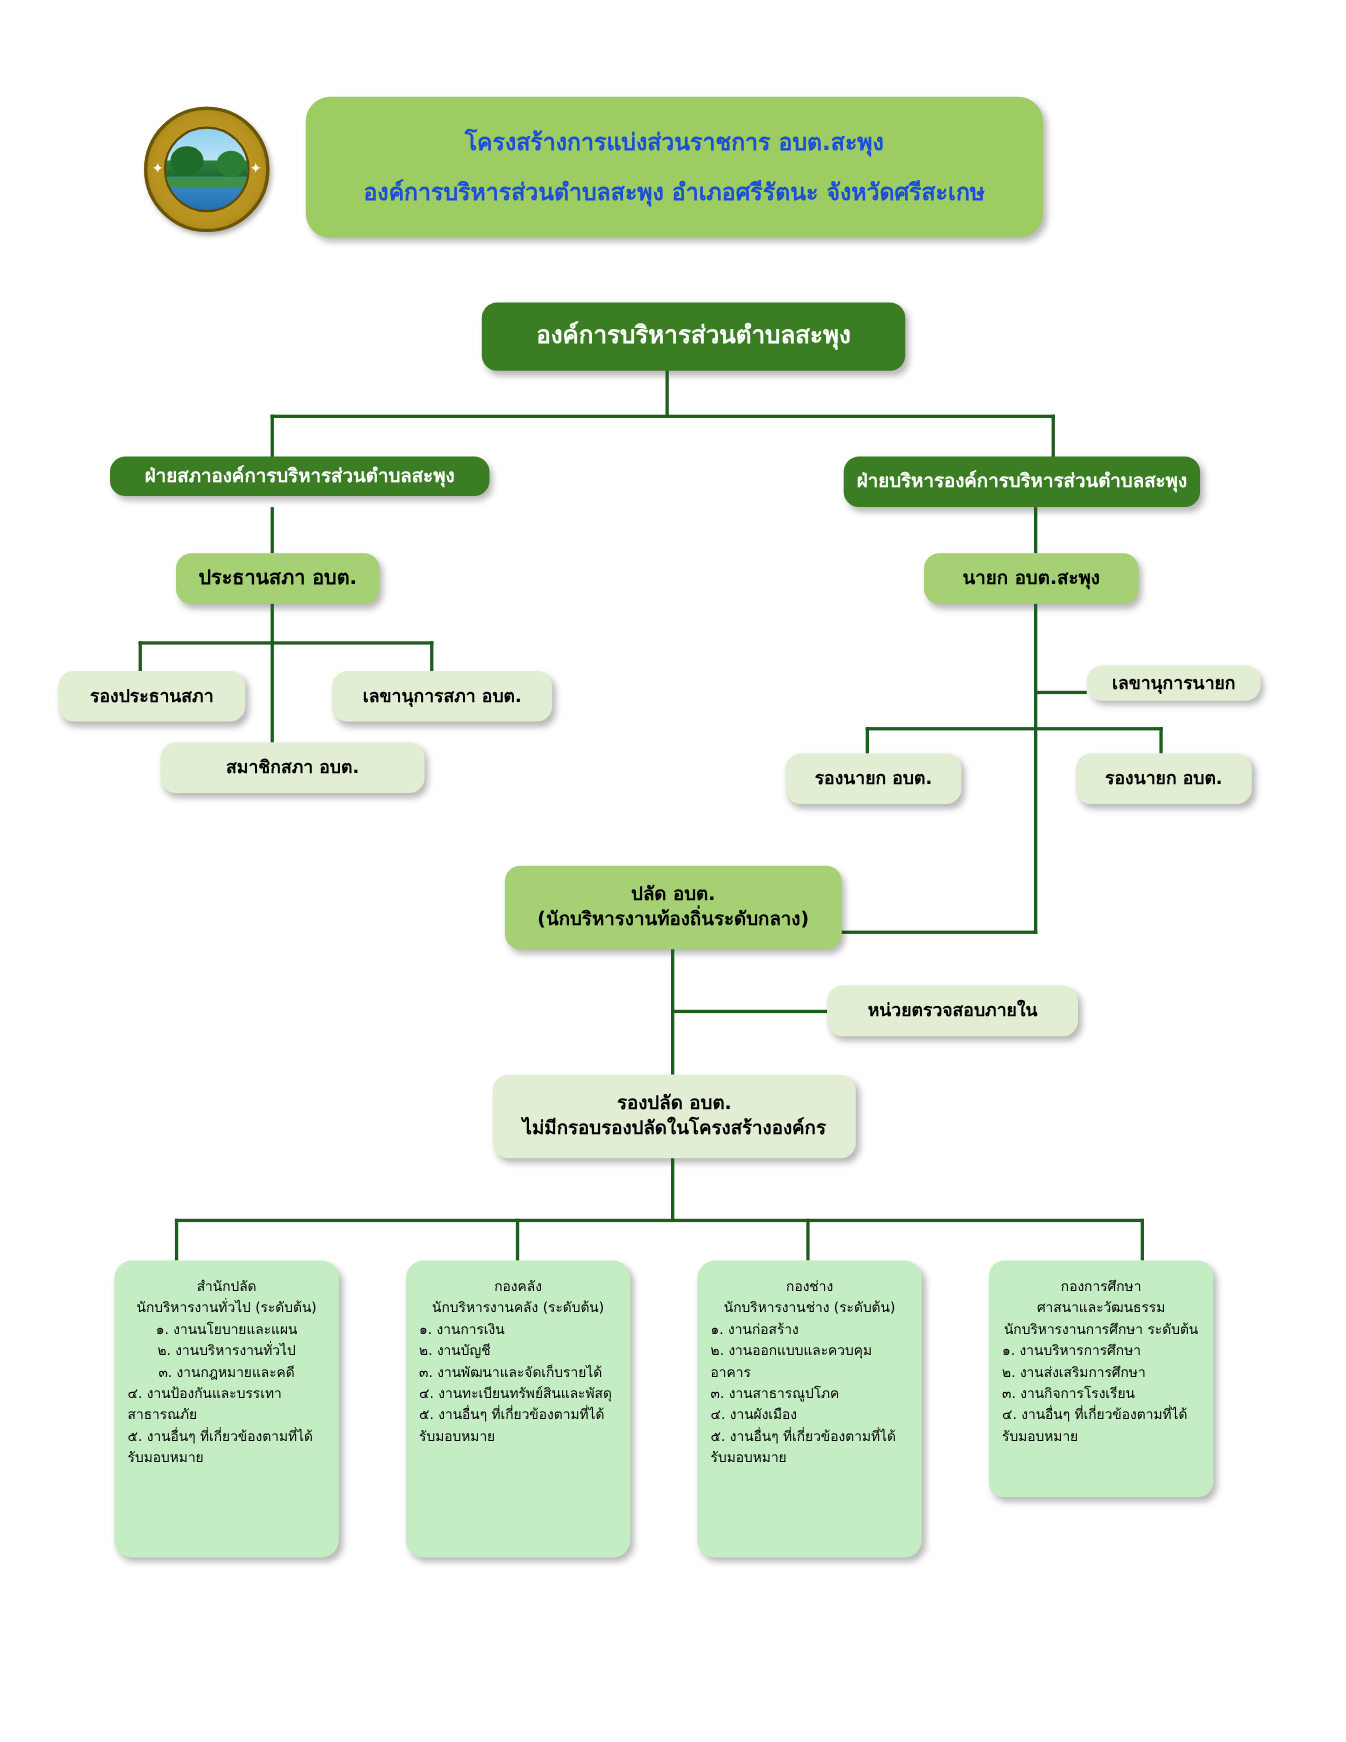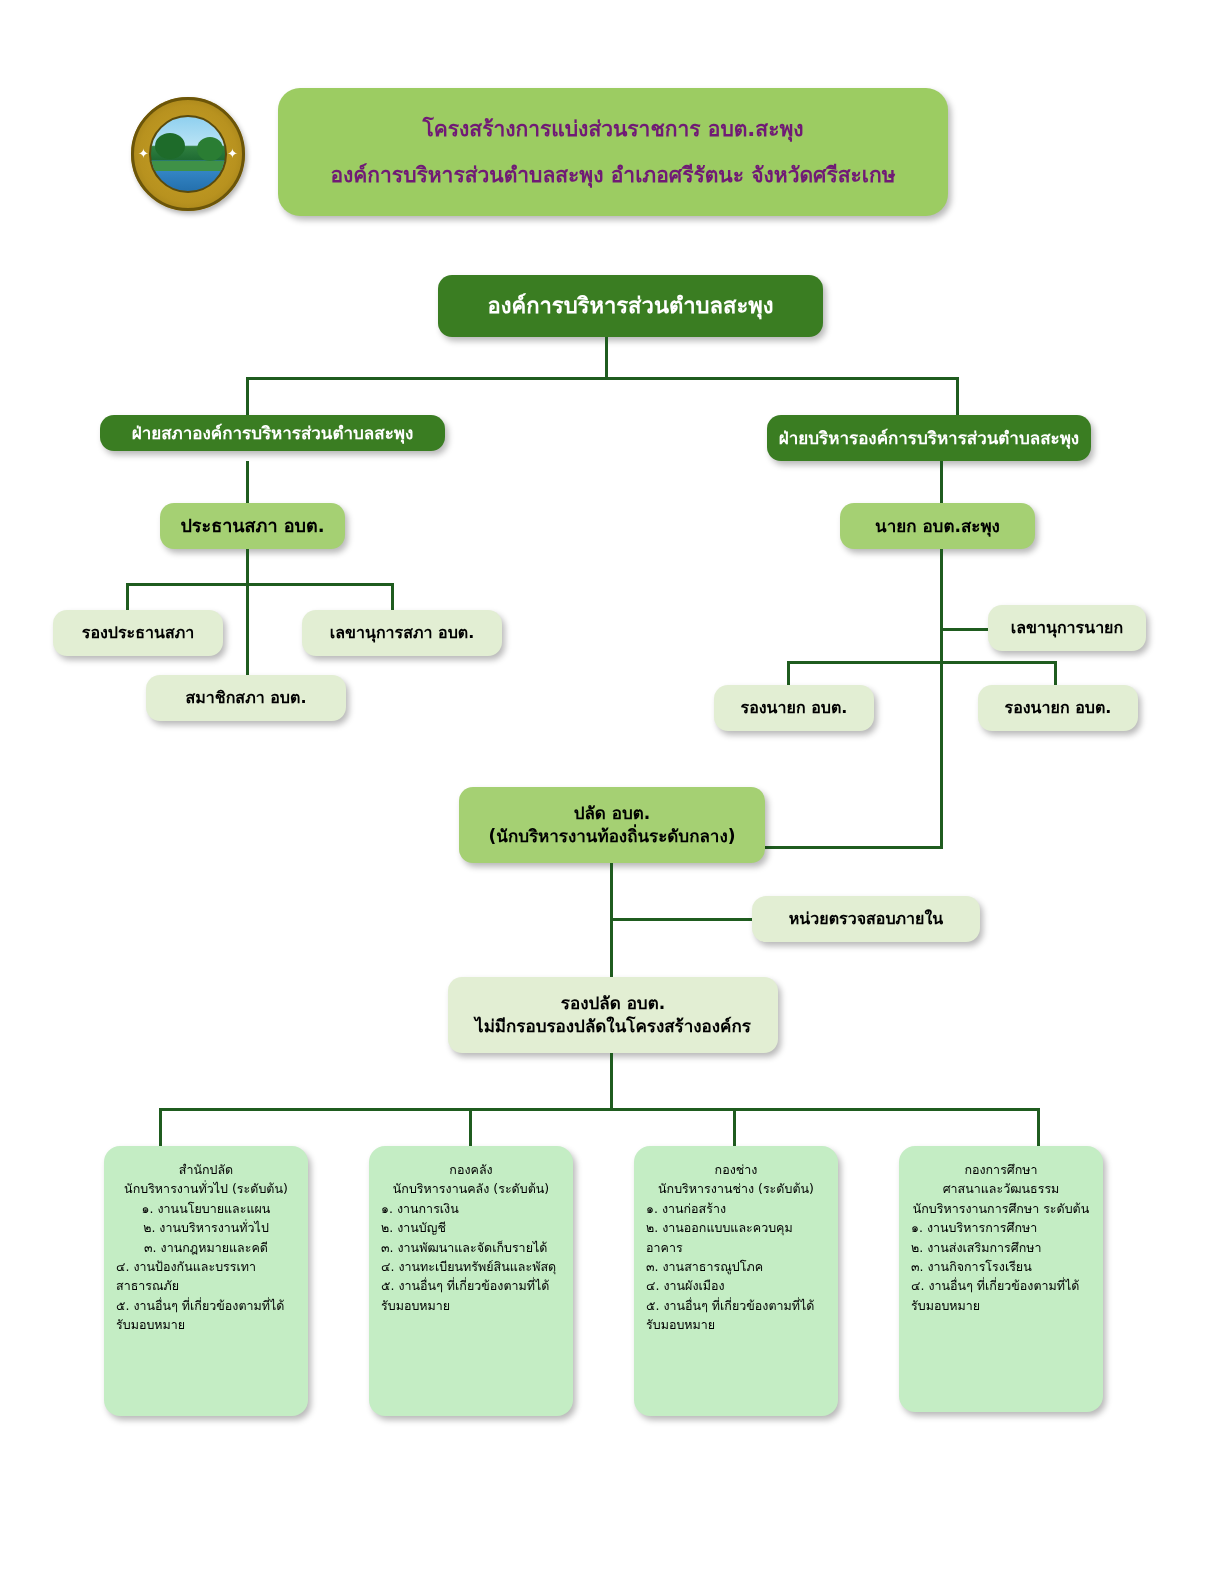--- a/index.html
+++ b/index.html
@@ -37,21 +37,21 @@
     text-align: center;
     border-radius: 14px;
     box-shadow: 3px 4px 6px rgba(0,0,0,0.28);
     line-height: 1.35;
   }
 
   
   .banner {
     background: #9ccc62;
     border-radius: 22px;
-    color: #701a75;
+    color: #1d4ed8;
     font-weight: bold;
     font-size: 21px;
     padding: 14px 20px;
     gap: 18px;
   }
 
   
   .lvl-dark {
     background: #3a7d22;
     color: #ffffff;
@@ -200,34 +200,34 @@
   <div class="line v" style="left:246px; top:583px; height:92px;"></div>
 
   <div class="box lvl-pale" style="left:53px; top:610px; width:170px; height:46px; font-size:16px;">
     <span>รองประธานสภา</span>
   </div>
 
   <div class="box lvl-pale" style="left:302px; top:610px; width:200px; height:46px; font-size:16px;">
     <span>เลขานุการสภา อบต.</span>
   </div>
 
-  <div class="box lvl-pale" style="left:146px; top:675px; width:200px; height:46px; font-size:16px;">
+  <div class="box lvl-pale" style="left:146px; top:675px; width:240px; height:46px; font-size:16px;">
     <span>สมาชิกสภา อบต.</span>
   </div>
 
   <div class="line v" style="left:940px; top:461px; height:42px;"></div>
 
   <div class="box lvl-mid" style="left:840px; top:503px; width:195px; height:46px; font-size:17px;">
     <span>นายก อบต.สะพุง</span>
   </div>
 
   <div class="line v" style="left:940px; top:549px; height:300px;"></div>
 
   <div class="line h" style="left:940px; top:628px; width:48px;"></div>
-  <div class="box lvl-pale" style="left:988px; top:605px; width:158px; height:46px; font-size:16px;">
+  <div class="box lvl-pale" style="left:988px; top:605px; width:158px; height:32px; font-size:16px;">
     <span>เลขานุการนายก</span>
   </div>
 
   <div class="line h" style="left:787px; top:661px; width:270px;"></div>
   <div class="line v" style="left:787px; top:661px; height:24px;"></div>
   <div class="line v" style="left:1054px; top:661px; height:24px;"></div>
 
   <div class="box lvl-pale" style="left:714px; top:685px; width:160px; height:46px; font-size:16px;">
     <span>รองนายก อบต.</span>
   </div>
@@ -285,21 +285,21 @@
   <div class="box dept" style="left:634px; top:1146px; width:204px; height:270px;">
     <span class="dept-title">กองช่าง</span>
     <span class="dept-sub">นักบริหารงานช่าง (ระดับต้น)</span>
     <span class="dept-item">๑. งานก่อสร้าง</span>
     <span class="dept-item">๒. งานออกแบบและควบคุมอาคาร</span>
     <span class="dept-item">๓. งานสาธารณูปโภค</span>
     <span class="dept-item">๔. งานผังเมือง</span>
     <span class="dept-item">๕. งานอื่นๆ ที่เกี่ยวข้องตามที่ได้รับมอบหมาย</span>
   </div>
 
-  <div class="box dept" style="left:899px; top:1146px; width:204px; height:266px;">
+  <div class="box dept" style="left:899px; top:1146px; width:204px; height:215px;border-radius:14px;">
     <span class="dept-title">กองการศึกษา</span>
     <span class="dept-title">ศาสนาและวัฒนธรรม</span>
     <span class="dept-sub">นักบริหารงานการศึกษา ระดับต้น</span>
     <span class="dept-item">๑. งานบริหารการศึกษา</span>
     <span class="dept-item">๒. งานส่งเสริมการศึกษา</span>
     <span class="dept-item">๓. งานกิจการโรงเรียน</span>
     <span class="dept-item">๔. งานอื่นๆ ที่เกี่ยวข้องตามที่ได้รับมอบหมาย</span>
   </div>
 
 </div>

